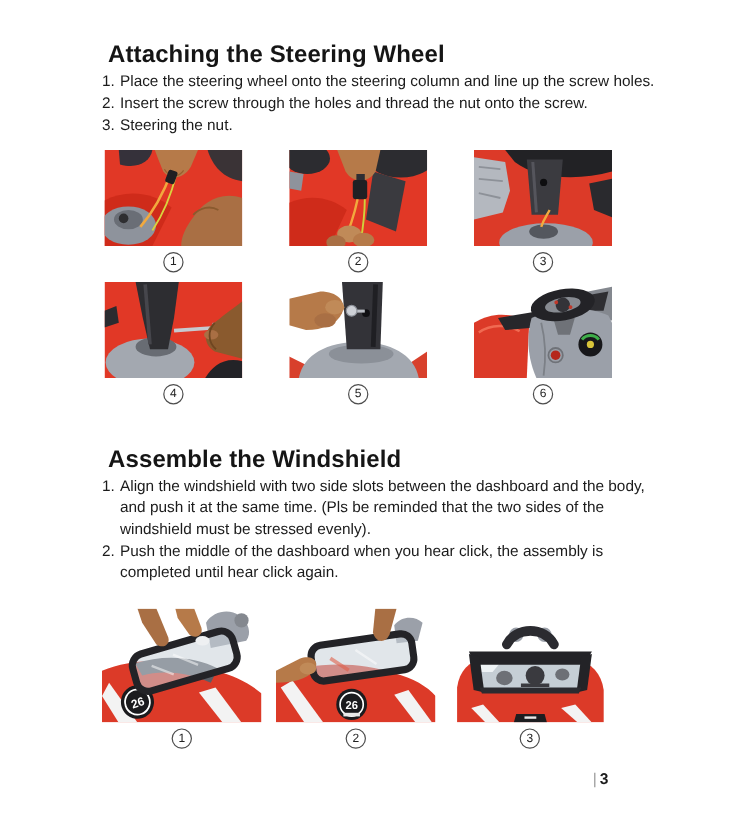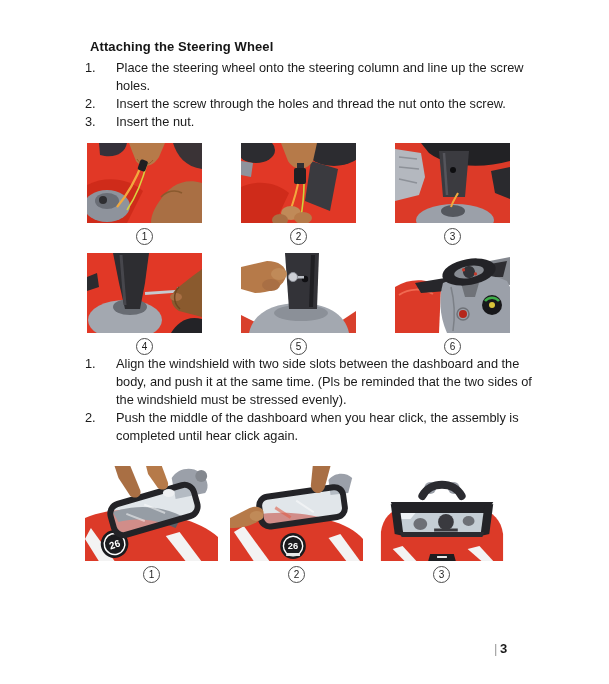--- a/index.html
+++ b/index.html
@@ -5,39 +5,39 @@
   html,body{margin:0;padding:0;background:#ffffff;}
   .page{
     position:relative;
     width:609px;height:684px;
     background:#ffffff;
     font-family:"Liberation Sans", sans-serif;
     color:#1b1b1b;
     overflow:hidden;
   }
   .section-title{
-    font-size:13px;
+    font-size:20px;
     font-weight:bold;
     letter-spacing:.1px;
     margin:0 0 3px 90px;
     line-height:19px;
     color:#151515;
   }
   .sec1 .section-title{padding-top:37px;}
   .sec2 .section-title{margin-top:37px;}
   .steps{
     margin-left:85px;
     width:466px;
     font-size:12.8px;
     line-height:18px;
     color:#1b1b1b;
   }
   .step{display:flex;}
   .step .num{flex:0 0 15px;}
-  .step .txt{flex:1;margin-left:16px;}
+  .step .txt{flex:1;}
   .fig-grid{
     display:flex;
     flex-wrap:wrap;
     justify-content:space-between;
     row-gap:8px;
     margin:12px 99px 0 87px; 
   }
   .fig{
     display:flex;
     flex-direction:column;
@@ -86,21 +86,21 @@
       <div class="step">
         <span class="num">1.</span>
         <span class="txt">Place the steering wheel onto the steering column and line up the screw holes.</span>
       </div>
       <div class="step">
         <span class="num">2.</span>
         <span class="txt">Insert the screw through the holes and thread the nut onto the screw.</span>
       </div>
       <div class="step">
         <span class="num">3.</span>
-        <span class="txt">Insert the nut.</span>
+        <span class="txt">Steering the nut.</span>
       </div>
     </div>
 
     <div class="fig-grid">
 
       <figure class="fig" style="margin:0">
         <div class="ph">
           <svg viewBox="0 0 115 80" preserveAspectRatio="none">
             <rect width="115" height="80" fill="#e13826"></rect>
             <path d="M0,42 C20,32 42,36 56,48 L40,80 L0,80 Z" fill="#cf2b1a"></path>
@@ -229,20 +229,21 @@
             <circle cx="68" cy="61" r="4" fill="#b5271c"></circle>
           </svg>
         </div>
         <span class="num-badge">6</span>
       </figure>
 
     </div>
   </section>
 
   <section class="sec2">
+    <h2 class="section-title">Assemble the Windshield</h2>
 
     <div class="steps">
       <div class="step">
         <span class="num">1.</span>
         <span class="txt">Align the windshield with two side slots between the dashboard and the body, and push it at the same time. (Pls be reminded that the two sides of the windshield must be stressed evenly).</span>
       </div>
       <div class="step">
         <span class="num">2.</span>
         <span class="txt">Push the middle of the dashboard when you hear click, the assembly is completed until hear click again.</span>
       </div>

